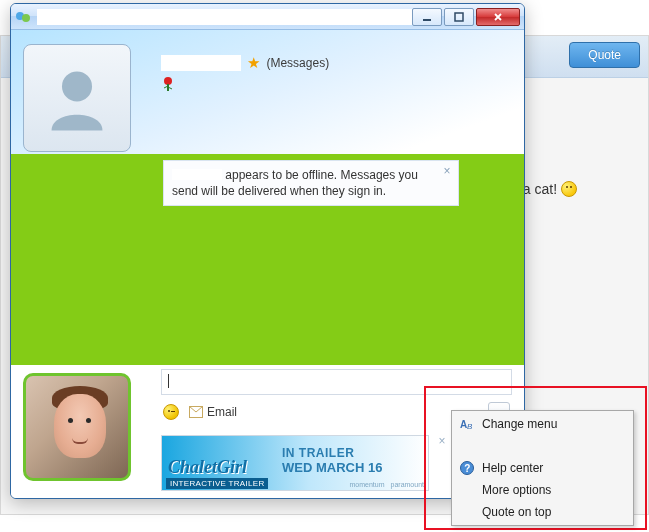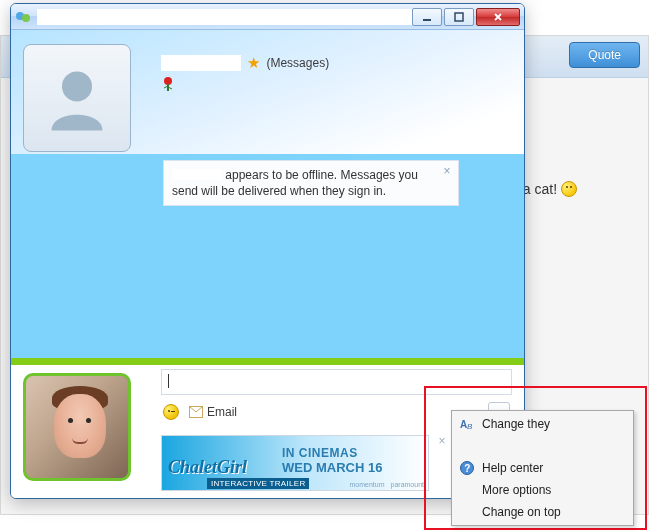--- a/index.html
+++ b/index.html
@@ -152,21 +152,21 @@
   .rose-row {
     position: absolute;
     left: 150px; top: 46px;
     color: #c21818;
   }
   .rose-row svg { width: 14px; height: 16px; }
 
   .convo-area {
     position: relative;
     height: 204px;
-    background: #7dd3fc;
+    background: #84cc16;
   }
   .offline-notice {
     position: absolute;
     left: 152px; top: 6px;
     width: 296px;
     border: 1px solid #d9e4f0;
     background: #fbfcfe;
     padding: 6px 22px 6px 8px;
     color: #333;
     line-height: 1.35;
@@ -264,21 +264,21 @@
   }
   .ad .logo{
     position:absolute;left:6px;bottom:12px;
     font-family:"Comic Sans MS",cursive;font-weight:bold;font-style:italic;
     font-size:18px;color:#0f6fa6;text-shadow:1px 1px 0 #fff;margin-top:20px;
   }
   .ad .line1{position:absolute;left:120px;top:10px;font-size:12px;font-weight:600;letter-spacing:.5px;color:#2a7db0;}
   .ad .line2{position:absolute;left:120px;top:24px;font-size:13px;font-weight:700;color:#2a7db0;}
   .ad .tag{
     position:absolute;left:4px;bottom:1px;font-size:8px;background:#0a5e90;color:#fff;
-    padding:1px 4px;letter-spacing:.3px;margin-left:41px;
+    padding:1px 4px;letter-spacing:.3px;
   }
   .ad .footer{position:absolute;right:4px;bottom:2px;display:flex;gap:6px;align-items:center;}
   .ad .footer span{font-size:7px;color:#7fa7c3;}
   .ad-close{
     position:absolute; left:424px; top:70px;
     width:14px;height:14px;color:#9ab0c6;font-size:12px;text-align:center;line-height:12px;
   }
 
   
   .highlight-box {
@@ -401,21 +401,21 @@
             <path d="M0.5 0.5 L7 6 L13.5 0.5" fill="none" stroke="#c8a960"></path>
           </svg>
         <span>Email</span>
       </span>
       <span class="tool-spc"></span>
       <span class="more-btn">»</span>
     </div>
 
     <div class="ad">
       <span class="logo">ChaletGirl</span>
-      <span class="line1">IN CINEMAS</span>
+      <span class="line1">IN TRAILER</span>
       <span class="line2">WED MARCH 16</span>
       <span class="tag">INTERACTIVE TRAILER</span>
       <span class="footer">
         <span>momentum</span>
         <span>paramount</span>
       </span>
     </div>
     <div class="ad-close">×</div>
   </div>
 </div>
@@ -423,35 +423,35 @@
 <div class="highlight-box"></div>
 
 <div class="context-menu">
   <div class="menu-item">
     <span class="menu-icon">
       <svg viewBox="0 0 16 16">
           <text x="1" y="12" font-size="10" font-weight="bold" fill="#3a6fb5">A</text>
           <text x="8" y="13" font-size="8" font-style="italic" fill="#3a6fb5">B</text>
         </svg>
     </span>
-    <span class="menu-label">Change they</span>
+    <span class="menu-label">Change menu</span>
   </div>
   <div class="menu-item">
     <span class="menu-icon"></span>
   </div>
   <div class="menu-item">
     <span class="menu-icon">
       <svg viewBox="0 0 16 16">
           <circle cx="8" cy="8" r="6.5" fill="#4a8dd6" stroke="#2a5e9a"></circle>
           <text x="5.2" y="12" font-size="10" font-weight="bold" fill="#fff">?</text>
         </svg>
     </span>
     <span class="menu-label">Help center</span>
   </div>
   <div class="menu-item">
     <span class="menu-icon"></span>
     <span class="menu-label">More options</span>
   </div>
   <div class="menu-item">
     <span class="menu-icon"></span>
-    <span class="menu-label">Change on top</span>
+    <span class="menu-label">Quote on top</span>
   </div>
 </div>
 
 </body></html>

